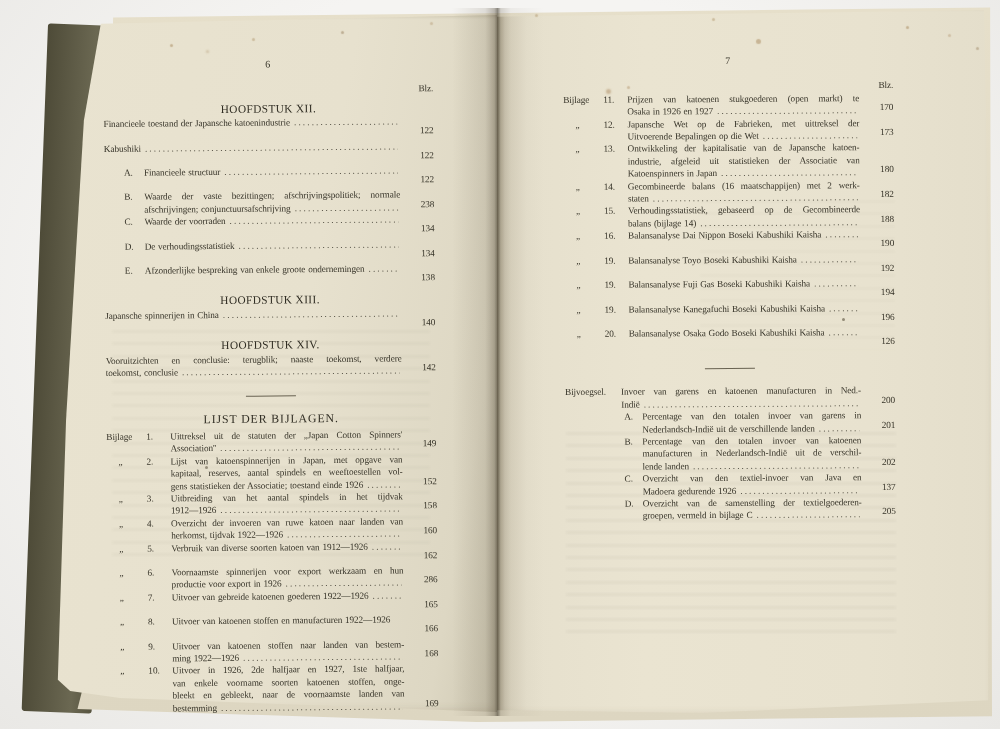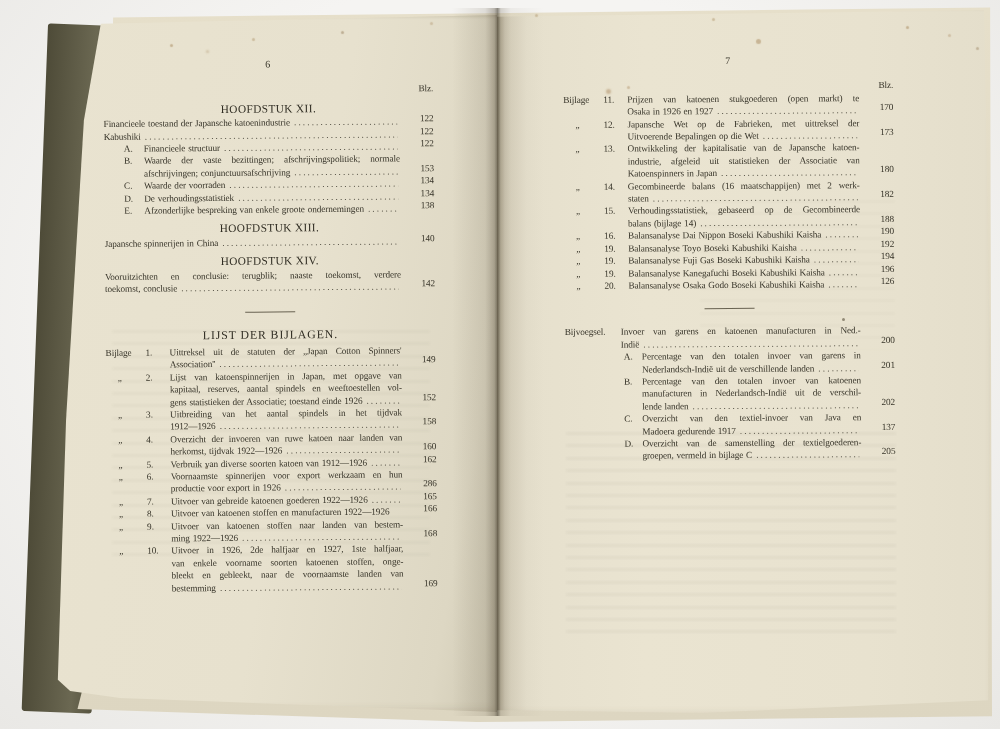--- a/index.html
+++ b/index.html
@@ -95,21 +95,21 @@
   .pfx.ditto{padding-left:12px;letter-spacing:1px;}
   .num{white-space:nowrap;}
   .body{min-width:0;}
   .ln{display:block;}
   .ln.mid{text-align:justify;text-align-last:justify;white-space:nowrap;overflow:hidden;word-spacing:.5px;}
   .ln.last{display:flex;align-items:baseline;overflow:hidden;}
   .ln.last .t{white-space:nowrap;word-spacing:.6px;}
   .dots{flex:1 1 auto;min-width:0;overflow:hidden;white-space:nowrap;margin:0 2px 0 4px;}
   .dots::after{content:"..........................................................................................";letter-spacing:2.1px;}
   .no-dots .dots{visibility:hidden;}
-  .pg{text-align:right;align-self:end;transform:translateY(-3px);white-space:nowrap;}
+  .pg{text-align:right;align-self:end;transform:translateY(-3px);white-space:nowrap;margin-top:12px;}
 </style>
 </head>
 <body>
 
 <div class="book">
   <div class="cover"></div>
   <div class="understack"></div>
 
   <div class="page page-left"></div>
   <div class="page page-right"></div>
@@ -153,21 +153,21 @@
         </div>
         <div class="entry e-letter">
           <span class="pfx">B.</span>
           <div class="body">
             <span class="ln mid">Waarde der vaste bezittingen; afschrijvingspolitiek; normale</span>
             <span class="ln last">
               <span class="t">afschrijvingen; conjunctuursafschrijving</span>
               <span class="dots"></span>
             </span>
           </div>
-          <span class="pg">153</span>
+          <span class="pg">238</span>
         </div>
         <div class="entry e-letter">
           <span class="pfx">C.</span>
           <div class="body">
             <span class="ln last">
               <span class="t">Waarde der voorraden</span>
               <span class="dots"></span>
             </span>
           </div>
           <span class="pg">134</span>
@@ -491,21 +491,21 @@
               <span class="dots"></span>
             </span>
           </div>
           <span class="pg">202</span>
         </div>
         <div class="entry e-bijv-letter">
           <span class="pfx">C.</span>
           <div class="body">
             <span class="ln mid">Overzicht van den textiel-invoer van Java en</span>
             <span class="ln last">
-              <span class="t">Madoera gedurende 1917</span>
+              <span class="t">Madoera gedurende 1926</span>
               <span class="dots"></span>
             </span>
           </div>
           <span class="pg">137</span>
         </div>
         <div class="entry e-bijv-letter">
           <span class="pfx">D.</span>
           <div class="body">
             <span class="ln mid">Overzicht van de samenstelling der textielgoederen-</span>
             <span class="ln last">

